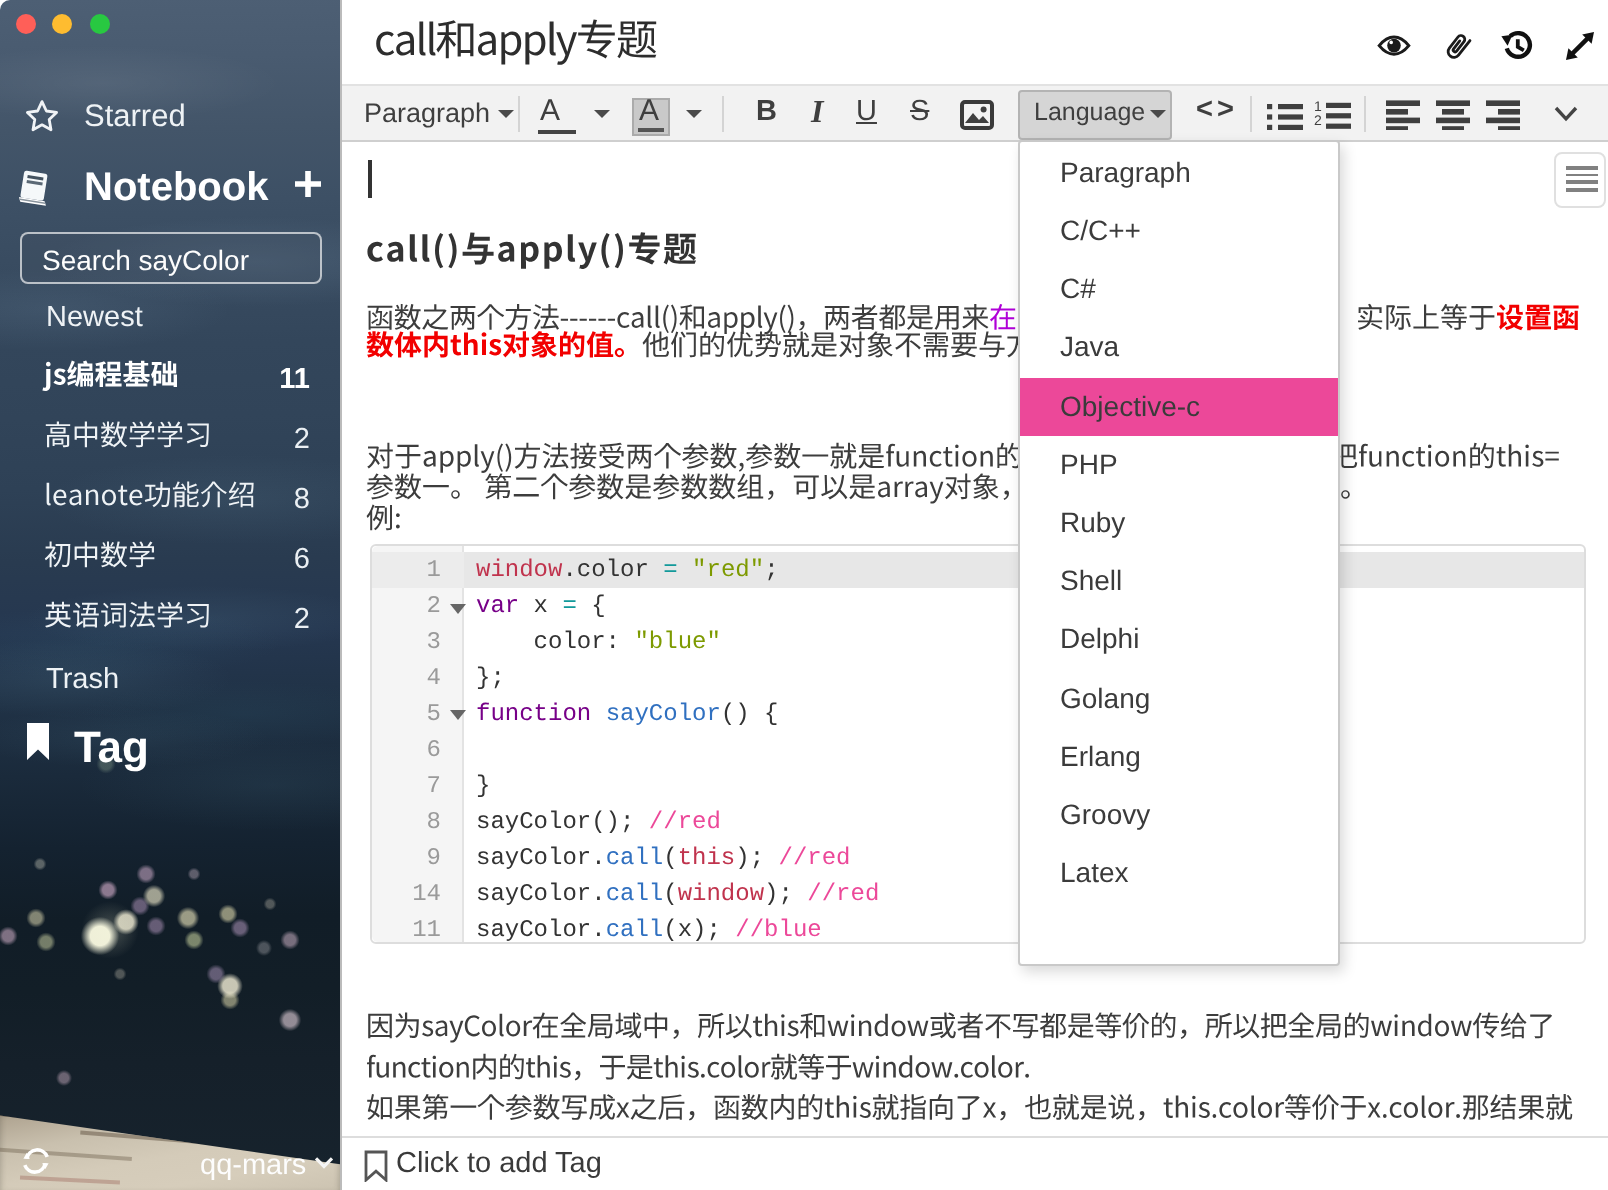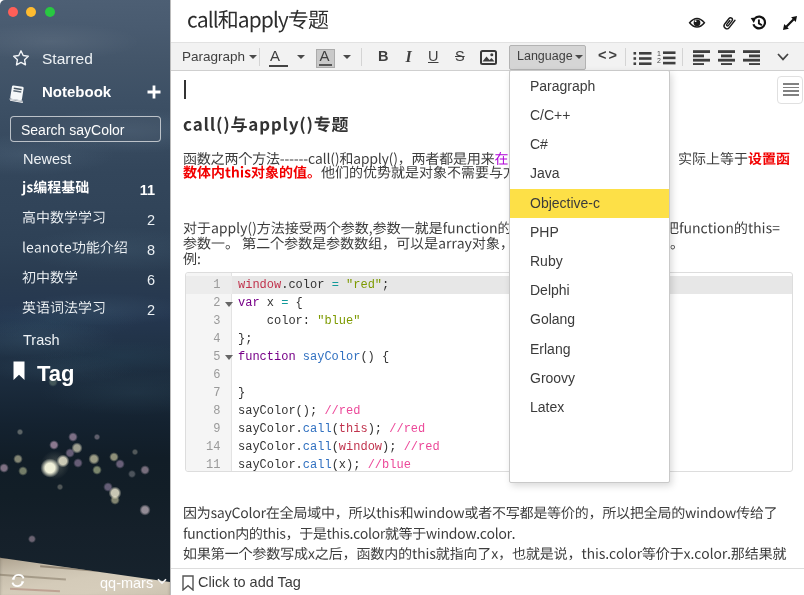--- a/index.html
+++ b/index.html
@@ -72,21 +72,21 @@
 .cl{position:absolute;left:52.5px;font-family:"Liberation Mono",monospace;font-size:12px;line-height:17.95px;white-space:pre;color:#333}
 .ln{position:absolute;left:0;width:35px;text-align:right;font-family:"Liberation Mono",monospace;font-size:12px;line-height:17.95px;color:#9a9a9a}
 .fold{position:absolute;left:39px;width:0;height:0;border-left:4px solid transparent;border-right:4px solid transparent;border-top:5px solid #666}
 .kw{color:#770088}.fn{color:#3070c0}.rd{color:#c0334d}.st{color:#7d9a00}.op{color:#12999a}.cm{color:#ec4899}
 
 #tagbar{position:absolute;left:0;top:568px;width:634px;height:27px;background:#fff;border-top:1px solid #ddd}
 #tagbar span{position:absolute;left:27px;top:5px;font-size:14.5px;color:#3a3a3a}
 
 #dd{position:absolute;left:509px;top:69.9px;width:161px;height:413px;background:#fff;border:1px solid #c9c9c9;box-shadow:2px 3px 7px rgba(0,0,0,.15);z-index:9;border-radius:2px;padding-top:1px}
 #dd div{height:29.2px;line-height:29.2px;padding-left:20px;font-size:14px;color:#3b3b3b}
-#dd div.sel{background:#fde047}
+#dd div.sel{background:#ec4899}
 .ticon{position:absolute;z-index:7}
 </style></head>
 <body>
 
 <div id="side">
 <div id="dock">
       <div class="pl" style="left:-6px;top:12px;width:125px;transform:rotate(5deg)"></div>
       <div class="pl" style="left:40px;top:21px;width:120px;transform:rotate(4.5deg);height:1.5px;opacity:.6"></div>
       <div class="pl" style="left:-4px;top:27px;width:70px;transform:rotate(4deg);height:1.5px;opacity:.45"></div>
       <div class="pl" style="left:10px;top:40px;width:50px;transform:rotate(3deg);height:1.5px;background:rgba(140,70,60,.3)"></div>
@@ -100,21 +100,21 @@
 <div class="sitem" style="left:42px;top:49.5px;font-size:15.5px">Starred</div>
 <svg class="ticon" style="left:9px;top:84px" width="22" height="20" viewBox="0 0 22 20">
       <g transform="translate(3.2,1.2) rotate(9)">
         <rect x="0" y="0" width="11.8" height="13.6" rx="1.3" fill="#f5f8fa"></rect>
         <rect x="2" y="2" width="8" height="1.5" fill="#44525f"></rect>
         <rect x="2" y="4.5" width="8" height="1.5" fill="#5a6875"></rect>
         <path d="M-0.6 13.6 L12.4 13.6 L13.4 15.8 L0.4 15.8 Z" fill="#fff"></path>
         <path d="M0 14.6 L12.8 14.6" stroke="#8a949d" stroke-width="0.7"></path>
       </g>
     </svg>
-<div class="sitem" style="left:42px;top:83px;font-size:15px;font-weight:bold;color:#fff">Notebook</div>
+<div class="sitem" style="left:42px;top:83px;font-size:20px;font-weight:bold;color:#fff">Notebook</div>
 <svg class="ticon" style="left:146px;top:84px" width="16" height="16" viewBox="0 0 16 16">
       <path d="M8 1.5 V14.5 M1.5 8 H14.5" stroke="#fff" stroke-width="2.8"></path>
     </svg>
 <div style="position:absolute;left:9.5px;top:116px;width:151px;height:26px;border:1px solid rgba(255,255,255,.65);border-radius:4px;background:rgba(70,85,100,.25)"></div>
 <div class="sitem" style="left:21px;top:121.5px;font-size:14px;color:#fdfdfd">Search sayColor</div>
 <div class="sitem" style="left:23px;top:151px">Newest</div>
 <div class="cnt" style="top:181.5px;font-weight:bold;color:#fff">11</div>
 <div class="cnt" style="top:212px">2</div>
 <div class="cnt" style="top:241.5px">8</div>
 <div class="cnt" style="top:271.5px">6</div>
@@ -281,20 +281,21 @@
     </div>
 </div>
 <div id="dd">
     <div>Paragraph</div>
     <div>C/C++</div>
     <div>C#</div>
     <div>Java</div>
     <div class="sel">Objective-c</div>
     <div>PHP</div>
     <div>Ruby</div>
+    <div>Shell</div>
     <div>Delphi</div>
     <div>Golang</div>
     <div>Erlang</div>
     <div>Groovy</div>
     <div>Latex</div>
   </div>
 <svg id="txt" width="804" height="595" viewBox="0 0 804 595">
     <path fill="#ffffff" d="M22.6 195.5C24.5 195.5 25.2 194.2 25.2 192.5L25.2 184.5L23.1 184.5L23.1 192.6C23.1 193.4 22.9 193.9 22.3 193.9C22 193.9 21.8 193.8 21.6 193.8L21.2 195.3C21.6 195.4 22 195.5 22.6 195.5ZM24.1 183.2C24.9 183.2 25.3 182.8 25.3 182.1C25.3 181.4 24.9 180.9 24.1 180.9C23.4 180.9 23 181.4 23 182.1C23 182.8 23.4 183.2 24.1 183.2ZM29.7 192.5C31.8 192.5 32.8 191.4 32.8 190C32.8 188.6 31.7 188 30.7 187.7C29.8 187.3 29.1 187.1 29.1 186.6C29.1 186.1 29.4 185.8 30.2 185.8C30.7 185.8 31.3 186.1 31.8 186.5L32.8 185.2C32.1 184.7 31.2 184.3 30.1 184.3C28.3 184.3 27.2 185.3 27.2 186.7C27.2 188 28.3 188.6 29.3 189C30.1 189.3 30.9 189.5 30.9 190.1C30.9 190.6 30.6 191 29.8 191C29 191 28.4 190.6 27.7 190.1L26.7 191.4C27.5 192 28.7 192.5 29.7 192.5ZM34.1 186.5C34.3 186.4 34.6 186.3 35.7 186.2C35.3 186.9 34.9 187.4 34.7 187.6C34.3 188.1 34 188.5 33.7 188.5C33.9 188.9 34.1 189.6 34.2 189.9C34.5 189.7 35 189.5 38 188.8C38 188.5 37.9 187.9 37.9 187.5L36.2 187.8C37.1 186.7 37.9 185.3 38.5 184L37.2 183.2C37 183.7 36.8 184.2 36.5 184.8L35.5 184.8C36.2 183.7 36.9 182.2 37.4 180.9L35.9 180.3C35.4 182 34.6 183.8 34.3 184.2C34.1 184.7 33.9 185 33.6 185.1C33.8 185.5 34 186.2 34.1 186.5ZM41.5 180.8C41.6 181.1 41.8 181.5 41.9 181.8L38.9 181.8L38.9 184.9C38.9 186.6 38.8 189 38.1 191L37.8 189.7C36.3 190.3 34.7 191 33.6 191.3L34 192.8L38.1 191C37.9 191.5 37.7 192 37.4 192.4C37.7 192.6 38.4 193.1 38.7 193.4C39.4 192.2 39.8 190.6 40.1 189.1L40.1 193.4L41.4 193.4L41.4 190.5L42 190.5L42 193.1L43 193.1L43 190.5L43.6 190.5L43.6 193.1L44.6 193.1L44.6 190.5L45.2 190.5L45.2 192.1C45.2 192.2 45.2 192.2 45.1 192.2C45 192.2 44.8 192.2 44.6 192.2C44.8 192.6 44.9 193.1 45 193.4C45.4 193.4 45.8 193.4 46.1 193.2C46.4 193 46.5 192.7 46.5 192.1L46.5 186.4L40.4 186.4L40.4 185.5L46.2 185.5L46.2 181.8L43.8 181.8C43.6 181.4 43.4 180.8 43.1 180.3L41.5 180.8ZM42 187.7L42 189.2L41.4 189.2L41.4 187.7L42 187.7ZM43 187.7L43.6 187.7L43.6 189.2L43 189.2L43 187.7ZM44.6 187.7L45.2 187.7L45.2 189.2L44.6 189.2L44.6 187.7ZM40.4 183.2L44.7 183.2L44.7 184.2L40.4 184.2L40.4 183.2ZM55.2 182.3L58.5 182.3L58.5 184.3L55.2 184.3L55.2 182.3ZM53.7 180.9L53.7 185.7L60.1 185.7L60.1 180.9L53.7 180.9ZM53.6 189.1L53.6 190.6L56 190.6L56 191.8L52.7 191.8L52.7 193.3L60.8 193.3L60.8 191.8L57.7 191.8L57.7 190.6L60.2 190.6L60.2 189.1L57.7 189.1L57.7 188L60.5 188L60.5 186.5L53.2 186.5L53.2 188L56 188L56 189.1L53.6 189.1ZM52 180.6C50.9 181 49.2 181.5 47.7 181.7C47.8 182.1 48 182.6 48.1 183C48.7 182.9 49.3 182.8 49.8 182.7L49.8 184.3L47.8 184.3L47.8 185.9L49.6 185.9C49.1 187.3 48.3 188.8 47.5 189.7C47.8 190.1 48.2 190.8 48.3 191.3C48.9 190.6 49.4 189.6 49.8 188.5L49.8 193.5L51.5 193.5L51.5 188.1C51.8 188.6 52.1 189.1 52.3 189.5L53.3 188.2C53 187.8 51.8 186.6 51.5 186.3L51.5 185.9L53 185.9L53 184.3L51.5 184.3L51.5 182.4C52.1 182.2 52.6 182 53.1 181.8L52 180.6ZM70.5 180.4L70.5 181.5L66.1 181.5L66.1 180.4L64.4 180.4L64.4 181.5L62.5 181.5L62.5 182.8L64.4 182.8L64.4 187L61.7 187L61.7 188.4L64.4 188.4C63.6 189.1 62.6 189.8 61.6 190.2C61.9 190.5 62.4 191.1 62.6 191.4C63.4 191.1 64.2 190.6 64.9 190L64.9 190.9L67.4 190.9L67.4 191.8L63 191.8L63 193.2L73.7 193.2L73.7 191.8L69.1 191.8L69.1 190.9L71.6 190.9L71.6 189.9C72.3 190.5 73.1 191 73.8 191.3C74.1 190.9 74.6 190.3 75 190C74 189.7 73 189.1 72.2 188.4L74.8 188.4L74.8 187L72.2 187L72.2 182.8L74.1 182.8L74.1 181.5L72.2 181.5L72.2 180.4L70.5 180.4ZM66.1 182.8L70.5 182.8L70.5 183.4L66.1 183.4L66.1 182.8ZM66.1 184.6L70.5 184.6L70.5 185.2L66.1 185.2L66.1 184.6ZM66.1 186.4L70.5 186.4L70.5 187L66.1 187L66.1 186.4ZM67.4 188.7L67.4 189.6L65.4 189.6C65.7 189.2 66.1 188.8 66.3 188.4L70.3 188.4C70.6 188.8 71 189.2 71.3 189.6L69.1 189.6L69.1 188.7L67.4 188.7ZM75.9 181L75.9 182.5L77.3 182.5C77 184.4 76.4 186.1 75.5 187.3C75.8 187.8 76.1 188.8 76.1 189.3C76.3 189 76.5 188.8 76.7 188.5L76.7 192.9L78.1 192.9L78.1 191.8L80.6 191.8L80.6 185.4L78.2 185.4C78.5 184.5 78.7 183.5 78.9 182.5L80.8 182.5L80.8 181L75.9 181ZM78.1 186.9L79.2 186.9L79.2 190.4L78.1 190.4L78.1 186.9ZM81.1 187.3L81.1 192.8L86.8 192.8L86.8 193.5L88.5 193.5L88.5 187.3L86.8 187.3L86.8 191.1L85.6 191.1L85.6 186.7L88.1 186.7L88.1 181.8L86.5 181.8L86.5 185.2L85.6 185.2L85.6 180.5L83.9 180.5L83.9 185.2L82.9 185.2L82.9 181.8L81.4 181.8L81.4 186.7L83.9 186.7L83.9 191.1L82.8 191.1L82.8 187.3L81.1 187.3Z"></path>
     <path fill="#eef2f5" d="M26.2 214.5L31.7 214.5L31.7 215.9L26.2 215.9L26.2 214.5ZM25.2 213.8L25.2 216.7L32.8 216.7L32.8 213.8L25.2 213.8ZM28.4 210.7L28.4 212.1L22.9 212.1L22.9 213L35.1 213L35.1 212.1L29.5 212.1L29.5 210.7L28.4 210.7ZM23.5 217.5L23.5 223.6L24.6 223.6L24.6 218.4L33.5 218.4L33.5 222.3C33.5 222.5 33.5 222.6 33.2 222.6C33 222.6 32.2 222.6 31.3 222.6C31.4 222.9 31.6 223.3 31.6 223.6C32.8 223.6 33.5 223.6 34 223.4C34.4 223.3 34.6 222.9 34.6 222.4L34.6 217.5L23.5 217.5ZM27.3 220.1L30.7 220.1L30.7 221.5L27.3 221.5L27.3 220.1ZM26.3 219.3L26.3 223L27.3 223L27.3 222.3L31.7 222.3L31.7 219.3L26.3 219.3ZM42.4 210.7L42.4 213.2L37.3 213.2L37.3 219.9L38.4 219.9L38.4 219L42.4 219L42.4 223.6L43.5 223.6L43.5 219L47.5 219L47.5 219.8L48.6 219.8L48.6 213.2L43.5 213.2L43.5 210.7L42.4 210.7ZM38.4 218L38.4 214.3L42.4 214.3L42.4 218L38.4 218ZM47.5 218L43.5 218L43.5 214.3L47.5 214.3L47.5 218ZM56.1 211C55.9 211.6 55.4 212.4 55.1 212.9L55.8 213.2C56.2 212.8 56.6 212 57 211.4L56.1 211ZM51.2 211.4C51.5 212 51.9 212.8 52 213.2L52.9 212.9C52.7 212.4 52.4 211.6 51.9 211.1L51.2 211.4ZM58.8 210.7C58.4 213.2 57.7 215.6 56.5 217.1C56.7 217.2 57.2 217.6 57.4 217.8C57.7 217.3 58.1 216.7 58.4 216C58.7 217.4 59.1 218.8 59.6 219.9C58.9 221 58 221.8 56.8 222.5C56.4 222.1 55.8 221.8 55.2 221.4C55.7 220.8 56 220 56.2 219.1L57.4 219.1L57.4 218.2L53.7 218.2L54.1 217.2L53.9 217.2L54.5 217.2L54.5 215.1C55.2 215.6 56.1 216.3 56.4 216.6L57 215.8C56.6 215.6 55.1 214.6 54.5 214.2L54.5 214.2L57.4 214.2L57.4 213.3L54.5 213.3L54.5 210.7L53.5 210.7L53.5 213.3L50.6 213.3L50.6 214.2L53.2 214.2C52.6 215.1 51.5 216 50.5 216.4C50.7 216.6 50.9 217 51 217.2C51.9 216.7 52.8 216 53.5 215.1L53.5 217.1L53.1 217L52.6 218.2L50.5 218.2L50.5 219.1L52.1 219.1C51.8 219.8 51.4 220.5 51.1 221.1L52 221.4L52.2 221C52.7 221.2 53.1 221.4 53.6 221.7C52.9 222.2 51.9 222.5 50.6 222.7C50.8 223 51 223.3 51 223.6C52.6 223.3 53.7 222.8 54.5 222.2C55.2 222.5 55.7 222.9 56.1 223.3L56.5 222.9C56.7 223.2 56.9 223.5 56.9 223.7C58.3 222.9 59.4 222.1 60.2 220.9C60.9 222.1 61.7 223 62.8 223.6C63 223.3 63.3 222.9 63.6 222.7C62.4 222.1 61.5 221.2 60.9 220C61.7 218.4 62.2 216.6 62.6 214.3L63.4 214.3L63.4 213.3L59.3 213.3C59.5 212.5 59.7 211.7 59.9 210.9L58.8 210.7ZM53.2 219.1L55.2 219.1C55 219.8 54.7 220.5 54.3 221C53.8 220.7 53.2 220.5 52.6 220.2L53.2 219.1ZM59 214.3L61.5 214.3C61.2 216 60.9 217.5 60.3 218.8C59.7 217.5 59.3 215.9 59 214.3ZM70.5 217.6L70.5 218.7L64.8 218.7L64.8 219.6L70.5 219.6L70.5 222.3C70.5 222.5 70.4 222.6 70.1 222.6C69.8 222.6 68.9 222.6 67.8 222.6C68 222.9 68.2 223.3 68.3 223.6C69.5 223.6 70.3 223.6 70.9 223.5C71.4 223.3 71.5 223 71.5 222.4L71.5 219.6L77.2 219.6L77.2 218.7L71.5 218.7L71.5 218.3C72.8 217.7 74.1 216.8 75 215.9L74.3 215.4L74.1 215.5L67.2 215.5L67.2 216.4L73 216.4C72.4 216.8 71.7 217.3 71 217.6L70.5 217.6ZM69.7 211C70.1 211.6 70.5 212.5 70.7 213.1L67.9 213.1L68.3 212.8C68.1 212.3 67.5 211.5 67 210.9L66.1 211.3C66.5 211.8 67 212.5 67.3 213.1L65.1 213.1L65.1 216.2L66.1 216.2L66.1 214L75.9 214L75.9 216.2L77 216.2L77 213.1L74.8 213.1C75.3 212.5 75.8 211.8 76.2 211.2L75.1 210.8C74.8 211.5 74.2 212.4 73.6 213.1L71.2 213.1L71.7 212.8C71.6 212.2 71.1 211.3 70.6 210.7L69.7 211ZM84.5 217.6L84.5 218.7L78.8 218.7L78.8 219.6L84.5 219.6L84.5 222.3C84.5 222.5 84.4 222.6 84.1 222.6C83.8 222.6 82.9 222.6 81.8 222.6C82 222.9 82.2 223.3 82.3 223.6C83.5 223.6 84.3 223.6 84.9 223.5C85.4 223.3 85.5 223 85.5 222.4L85.5 219.6L91.2 219.6L91.2 218.7L85.5 218.7L85.5 218.3C86.8 217.7 88.1 216.8 89 215.9L88.3 215.4L88.1 215.5L81.2 215.5L81.2 216.4L87 216.4C86.4 216.8 85.7 217.3 85 217.6L84.5 217.6ZM83.7 211C84.1 211.6 84.5 212.5 84.7 213.1L81.9 213.1L82.3 212.8C82.1 212.3 81.5 211.5 81 210.9L80.1 211.3C80.5 211.8 81 212.5 81.3 213.1L79.1 213.1L79.1 216.2L80.1 216.2L80.1 214L89.9 214L89.9 216.2L91 216.2L91 213.1L88.8 213.1C89.3 212.5 89.8 211.8 90.2 211.2L89.1 210.8C88.8 211.5 88.2 212.4 87.6 213.1L85.2 213.1L85.7 212.8C85.6 212.2 85.1 211.3 84.6 210.7L83.7 211ZM95.2 214.6C96.5 215.5 98.1 216.8 98.9 217.5L99.7 216.7C98.8 216 97.2 214.8 95.9 213.9L95.2 214.6ZM93.4 220.6L93.8 221.7C96 220.9 99.2 219.8 102 218.8L101.8 217.8C98.8 218.9 95.5 220 93.4 220.6ZM93.7 211.8L93.7 212.8L103.4 212.8C103.3 219.3 103.2 221.8 102.7 222.3C102.6 222.5 102.4 222.5 102.2 222.5C101.8 222.5 100.9 222.5 99.9 222.4C100.1 222.7 100.2 223.2 100.3 223.5C101.1 223.5 102 223.5 102.5 223.5C103 223.4 103.4 223.3 103.7 222.8C104.2 222.1 104.3 219.7 104.4 212.4C104.4 212.2 104.4 211.8 104.4 211.8L93.7 211.8Z"></path>
     <path fill="#eef2f5" d="M24.6 252.7C25 252.7 25.2 252.6 25.4 252.6L25.2 251.6C25.1 251.6 25 251.6 24.9 251.6C24.7 251.6 24.6 251.5 24.6 251.1L24.6 241.4L23.3 241.4L23.3 251C23.3 252.1 23.7 252.7 24.6 252.7ZM30.4 252.7C31.4 252.7 32.2 252.3 32.9 251.9L32.4 251.1C31.8 251.4 31.2 251.7 30.5 251.7C29.1 251.7 28.1 250.6 28 249L33.1 249C33.1 248.8 33.2 248.6 33.2 248.3C33.2 246.1 32.1 244.7 30.1 244.7C28.4 244.7 26.7 246.2 26.7 248.7C26.7 251.2 28.3 252.7 30.4 252.7ZM28 248.1C28.1 246.6 29.1 245.7 30.2 245.7C31.3 245.7 32 246.6 32 248.1L28 248.1ZM36.9 252.7C37.9 252.7 38.7 252.2 39.4 251.6L39.5 251.6L39.6 252.5L40.6 252.5L40.6 247.8C40.6 245.9 39.9 244.7 38 244.7C36.8 244.7 35.7 245.2 35 245.7L35.5 246.6C36.1 246.2 36.9 245.8 37.8 245.8C39 245.8 39.4 246.7 39.4 247.7C36.1 248 34.7 248.9 34.7 250.5C34.7 251.9 35.6 252.7 36.9 252.7ZM37.3 251.6C36.5 251.6 35.9 251.3 35.9 250.4C35.9 249.5 36.8 248.8 39.4 248.5L39.4 250.7C38.6 251.3 38 251.6 37.3 251.6ZM43 252.5L44.3 252.5L44.3 247C45.1 246.2 45.6 245.8 46.4 245.8C47.4 245.8 47.8 246.4 47.8 247.9L47.8 252.5L49.1 252.5L49.1 247.7C49.1 245.8 48.4 244.7 46.8 244.7C45.8 244.7 45 245.3 44.2 246L44.2 246L44.1 244.9L43 244.9L43 252.5ZM54.5 252.7C56.4 252.7 58 251.2 58 248.7C58 246.2 56.4 244.7 54.5 244.7C52.6 244.7 51 246.2 51 248.7C51 251.2 52.6 252.7 54.5 252.7ZM54.5 251.6C53.2 251.6 52.3 250.5 52.3 248.7C52.3 247 53.2 245.8 54.5 245.8C55.8 245.8 56.7 247 56.7 248.7C56.7 250.5 55.8 251.6 54.5 251.6ZM62.4 252.7C62.9 252.7 63.4 252.5 63.8 252.4L63.6 251.4C63.3 251.5 63 251.6 62.7 251.6C61.8 251.6 61.5 251.1 61.5 250.2L61.5 245.9L63.6 245.9L63.6 244.9L61.5 244.9L61.5 242.8L60.5 242.8L60.3 244.9L59.1 245L59.1 245.9L60.3 245.9L60.3 250.1C60.3 251.7 60.8 252.7 62.4 252.7ZM68.4 252.7C69.4 252.7 70.2 252.3 70.9 251.9L70.4 251.1C69.8 251.4 69.2 251.7 68.5 251.7C67.1 251.7 66.1 250.6 66 249L71.1 249C71.1 248.8 71.2 248.6 71.2 248.3C71.2 246.1 70.1 244.7 68.1 244.7C66.4 244.7 64.7 246.2 64.7 248.7C64.7 251.2 66.3 252.7 68.4 252.7ZM66 248.1C66.1 246.6 67.1 245.7 68.2 245.7C69.3 245.7 70 246.6 70 248.1L66 248.1ZM72.4 250L72.7 251C74.2 250.6 76.2 250.1 78.1 249.5L78 248.5L75.7 249.1L75.7 243.4L77.7 243.4L77.7 242.4L72.6 242.4L72.6 243.4L74.7 243.4L74.7 249.4C73.8 249.6 73 249.8 72.4 250ZM80.2 241C80.2 242 80.2 243 80.2 243.9L77.8 243.9L77.8 245L80.1 245C79.9 248.4 79.2 251.2 76.2 252.8C76.4 253 76.8 253.4 76.9 253.6C80.1 251.8 81 248.7 81.2 245L84 245C83.8 249.9 83.6 251.8 83.1 252.3C83 252.5 82.9 252.5 82.6 252.5C82.2 252.5 81.5 252.5 80.6 252.4C80.8 252.7 80.9 253.1 80.9 253.5C81.7 253.5 82.5 253.5 83 253.5C83.5 253.4 83.8 253.3 84.1 252.9C84.6 252.3 84.8 250.3 85 244.5C85 244.3 85 243.9 85 243.9L81.2 243.9C81.3 243 81.3 242 81.3 241L80.2 241ZM90.5 242.1C90.9 242.5 91.2 243 91.5 243.5L88.6 243.6C89 242.8 89.5 241.9 89.9 241L88.8 240.7C88.5 241.6 88 242.8 87.5 243.7L86.4 243.7L86.5 244.7C88 244.6 90 244.5 92 244.4C92.1 244.7 92.2 245 92.3 245.3L93.2 244.9C92.9 244 92.1 242.7 91.4 241.7L90.5 242.1ZM91.2 246.6L91.2 247.8L88.3 247.8L88.3 246.6L91.2 246.6ZM87.3 245.7L87.3 253.6L88.3 253.6L88.3 250.8L91.2 250.8L91.2 252.4C91.2 252.6 91.2 252.6 91 252.6C90.8 252.6 90.2 252.6 89.6 252.6C89.7 252.9 89.9 253.3 89.9 253.6C90.8 253.6 91.4 253.6 91.8 253.4C92.2 253.2 92.3 252.9 92.3 252.4L92.3 245.7L87.3 245.7ZM88.3 248.7L91.2 248.7L91.2 249.9L88.3 249.9L88.3 248.7ZM97.9 241.8C97.1 242.2 95.8 242.7 94.6 243.1L94.6 240.8L93.6 240.8L93.6 245.4C93.6 246.6 93.9 246.9 95.3 246.9C95.6 246.9 97.4 246.9 97.7 246.9C98.8 246.9 99.1 246.4 99.3 244.7C99 244.6 98.5 244.5 98.3 244.3C98.3 245.7 98.2 245.9 97.6 245.9C97.2 245.9 95.7 245.9 95.4 245.9C94.8 245.9 94.6 245.8 94.6 245.4L94.6 244C96 243.6 97.5 243.1 98.6 242.6L97.9 241.8ZM98.1 248C97.2 248.6 95.9 249.1 94.6 249.5L94.6 247.3L93.6 247.3L93.6 252C93.6 253.2 94 253.5 95.3 253.5C95.6 253.5 97.5 253.5 97.8 253.5C99 253.5 99.3 253 99.4 251.1C99.1 251 98.7 250.9 98.5 250.7C98.4 252.3 98.3 252.6 97.7 252.6C97.3 252.6 95.7 252.6 95.4 252.6C94.8 252.6 94.6 252.5 94.6 252L94.6 250.4C96 250 97.6 249.4 98.7 248.8L98.1 248ZM106.8 241.8C108.1 243.8 110.5 245.8 112.7 247C112.9 246.7 113.2 246.4 113.4 246.1C111.2 245.1 108.8 243 107.3 240.7L106.2 240.7C105.2 242.7 102.9 245 100.4 246.3C100.6 246.5 100.9 246.9 101.1 247.1C103.4 245.8 105.7 243.7 106.8 241.8ZM108.8 245.7L108.8 253.6L109.9 253.6L109.9 245.7L108.8 245.7ZM103.8 245.7L103.8 247.7C103.8 249.4 103.5 251.4 100.9 252.9C101.2 253.1 101.6 253.4 101.8 253.6C104.6 252 104.9 249.7 104.9 247.7L104.9 245.7L103.8 245.7ZM114.4 251.8L114.6 252.8C116 252.4 117.8 252 119.6 251.5L119.5 250.6C117.6 251.1 115.7 251.5 114.4 251.8ZM114.7 246.6C114.9 246.5 115.3 246.4 117.2 246.1C116.5 247.1 115.9 247.8 115.6 248.1C115.2 248.6 114.8 249 114.5 249C114.6 249.3 114.8 249.7 114.8 250C115.1 249.8 115.6 249.6 119.6 248.8C119.6 248.6 119.6 248.2 119.6 248L116.4 248.6C117.5 247.3 118.6 245.8 119.6 244.3L118.8 243.8C118.5 244.3 118.2 244.8 117.9 245.2L115.8 245.4C116.7 244.2 117.5 242.7 118.2 241.2L117.2 240.8C116.6 242.5 115.5 244.3 115.2 244.7C114.9 245.2 114.6 245.5 114.4 245.6C114.5 245.9 114.7 246.4 114.7 246.6ZM120.3 247.9L120.3 253.6L121.3 253.6L121.3 252.9L125.6 252.9L125.6 253.6L126.6 253.6L126.6 247.9L120.3 247.9ZM121.3 252L121.3 248.8L125.6 248.8L125.6 252L121.3 252ZM119.8 241.4L119.8 242.4L122.1 242.4C121.9 244.1 121.2 245.7 119.3 246.5C119.5 246.7 119.8 247.1 119.9 247.3C122.1 246.3 122.8 244.5 123.1 242.4L125.8 242.4C125.7 244.7 125.5 245.6 125.3 245.9C125.2 246 125.1 246 124.8 246C124.6 246 124 246 123.4 246C123.6 246.2 123.7 246.6 123.7 246.9C124.3 247 124.9 247 125.3 246.9C125.7 246.9 125.9 246.8 126.2 246.6C126.5 246.1 126.7 245 126.8 241.9C126.8 241.7 126.8 241.4 126.8 241.4L119.8 241.4Z"></path>

